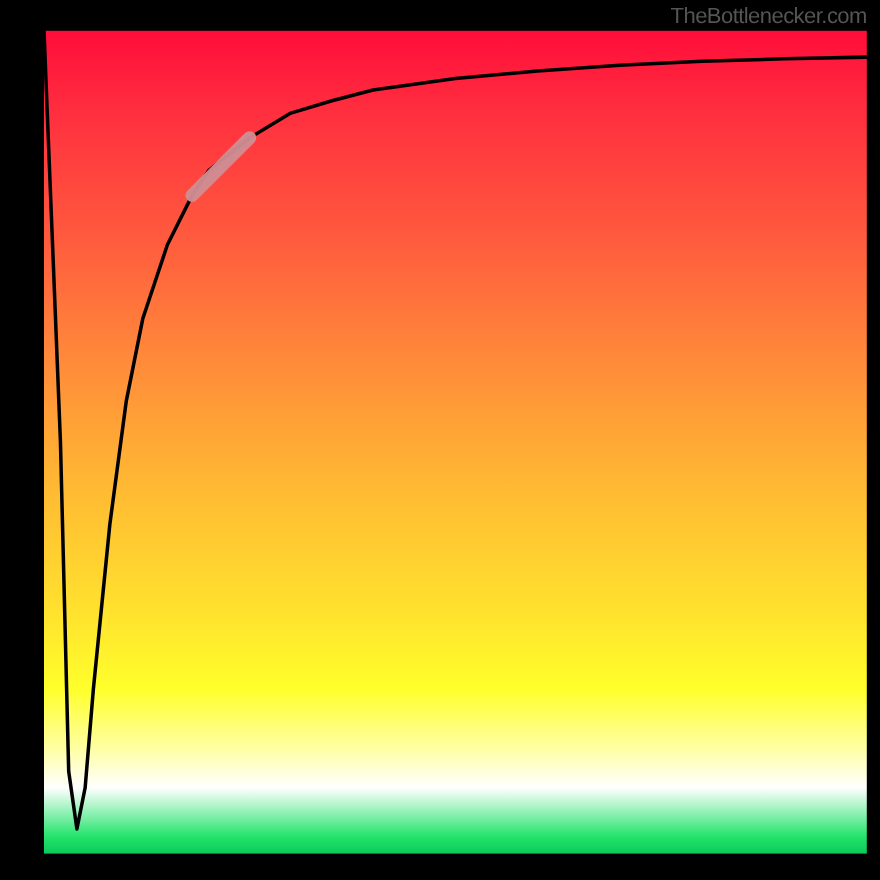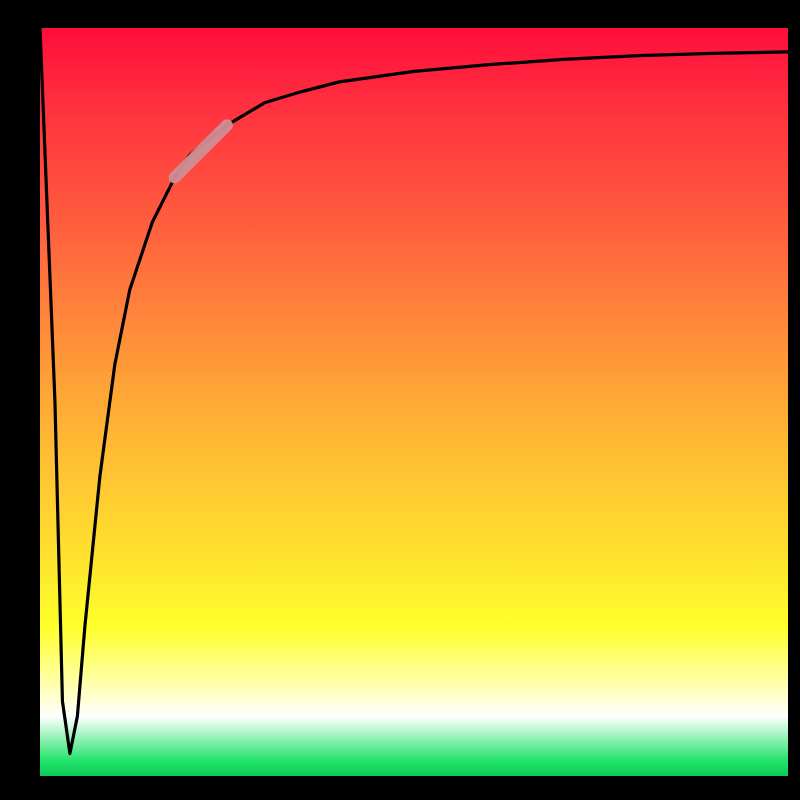--- a/index.html
+++ b/index.html
@@ -67,20 +67,21 @@
     stroke: #cf8e93;
     stroke-width: 12;
     stroke-linecap: round;
     opacity: 0.96;
   }
 </style>
 </head>
 <body>
 
 <div class="wrap">
+  <div class="attribution">TheBottlenecker.com</div>
 
   <div class="plot-area">
 
     <svg class="curve" viewBox="0 0 748 748" preserveAspectRatio="none">
       <path class="curve-path" d="M0.00 0.00 L14.96 374.00 L22.44 673.20 L29.92 725.56 L37.40 688.16 L44.88 598.40 L59.84 448.80 L74.80 336.60 L89.76 261.80 L112.20 194.48 L134.64 149.60 L149.60 127.16 L187.00 97.24 L224.40 74.80 L261.80 63.58 L299.20 53.86 L374.00 43.38 L448.80 36.65 L523.60 31.42 L598.40 27.68 L673.20 25.43 L748.00 23.94"></path>
       <path class="highlight" d="M134.64 149.60 L187.00 97.24"></path>
     </svg>
   </div>
 </div>
 

